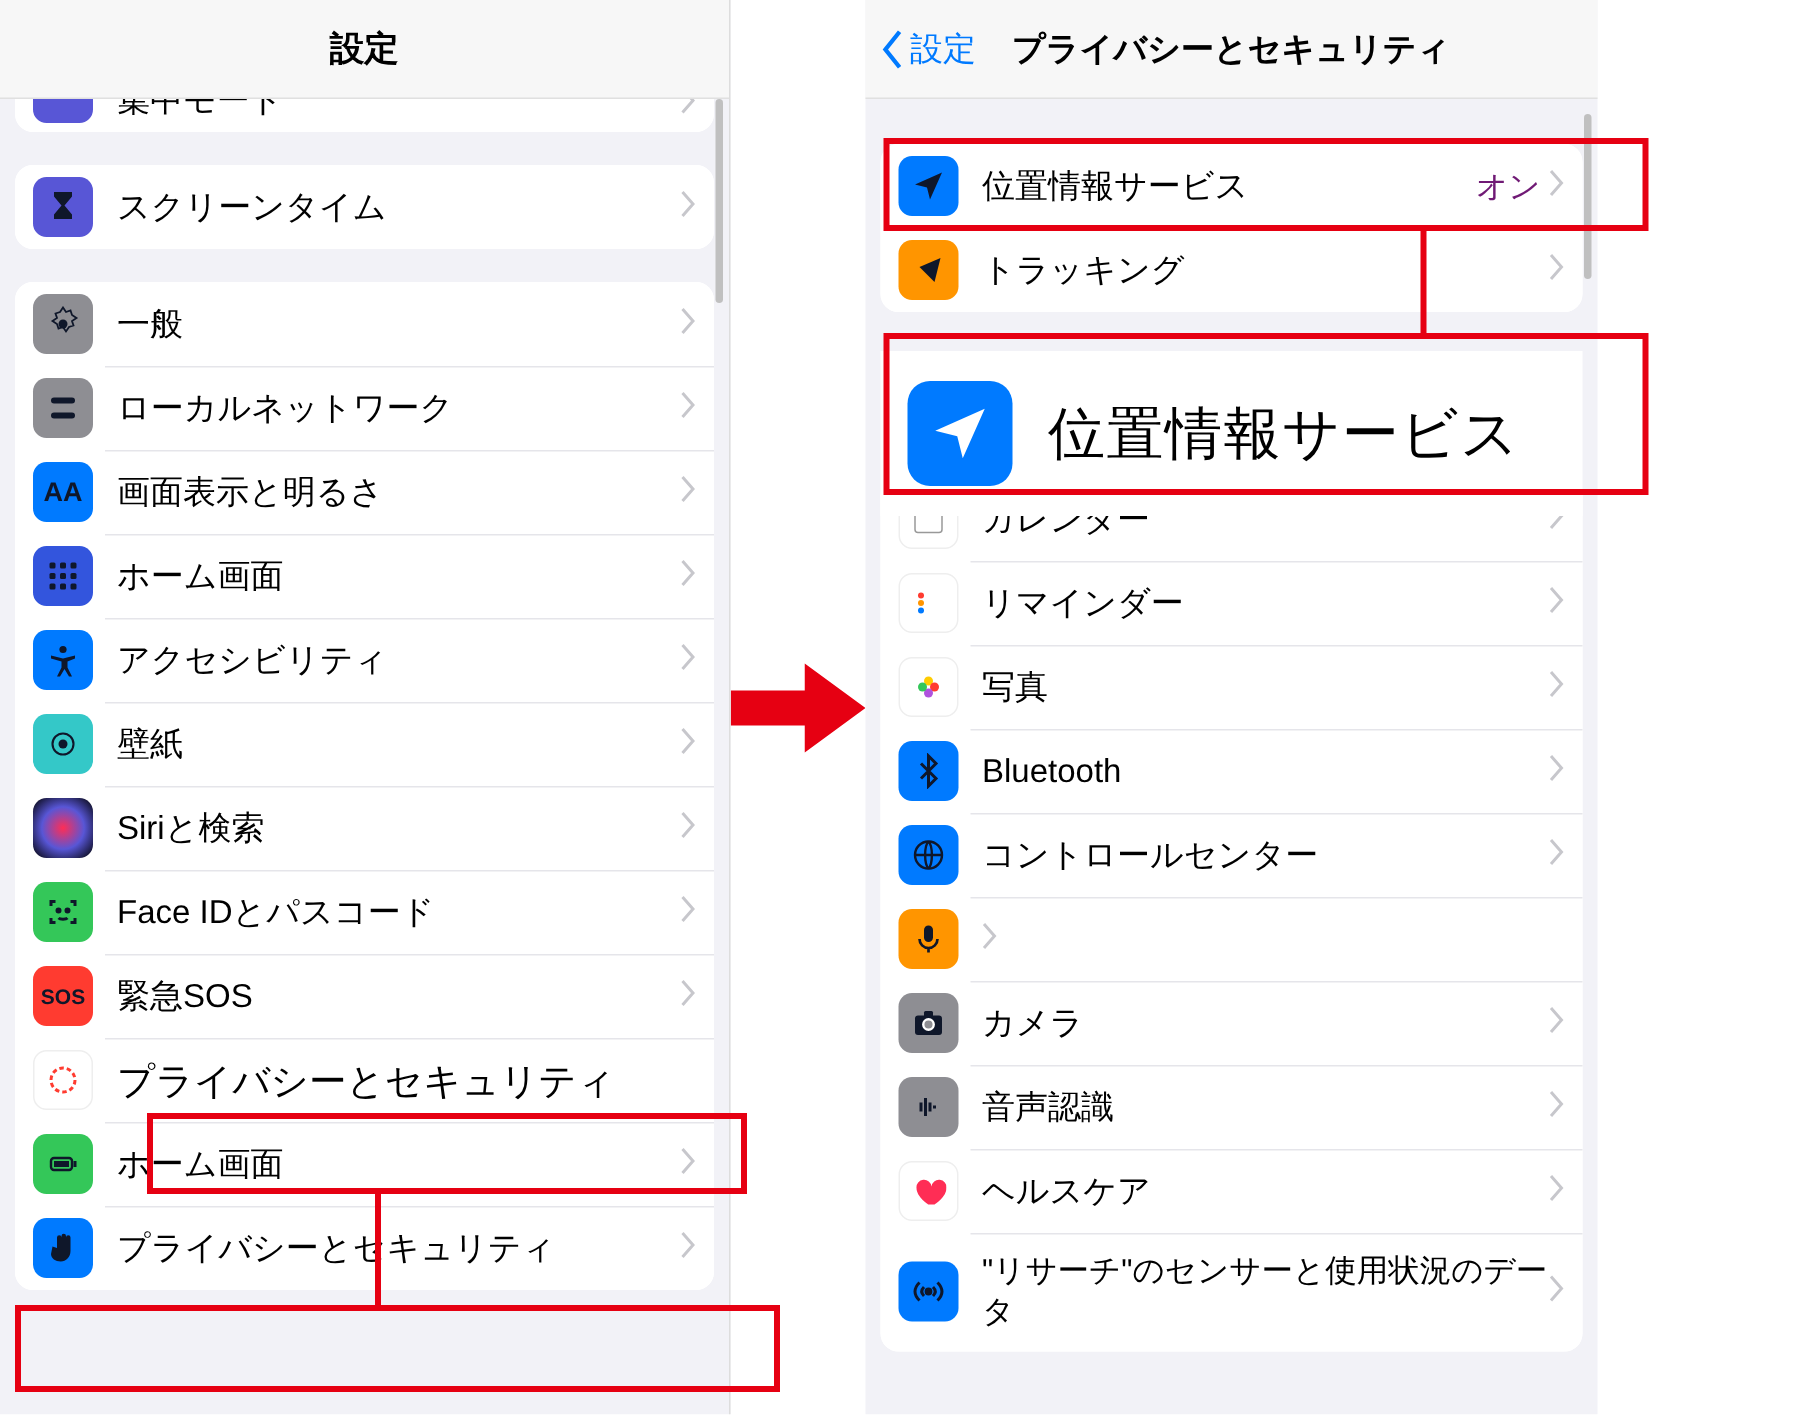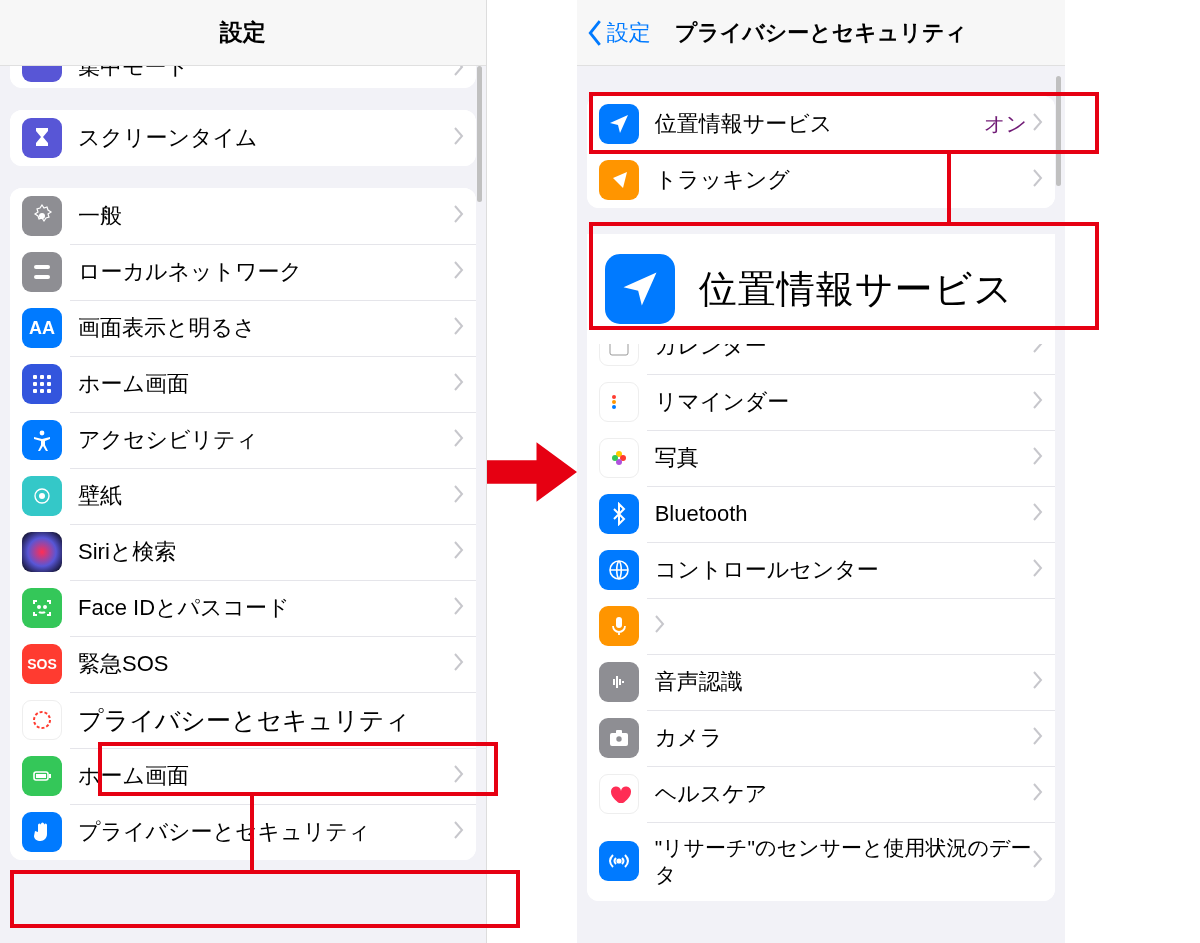--- a/index.html
+++ b/index.html
@@ -100,21 +100,21 @@
   .group .row:first-child { border-top-left-radius: 12px; border-top-right-radius: 12px; }
   .group .row:last-child { border-bottom-left-radius: 12px; border-bottom-right-radius: 12px; }
   .icon {
     width: 40px; height: 40px;
     border-radius: 9px;
     display: flex;
     align-items: center;
     justify-content: center;
     margin-right: 16px;
     flex-shrink: 0;
-    color: #ffffff;
+    color: #0f172a;
     font-size: 20px;
     font-weight: 600;
   }
   .icon svg { width: 24px; height: 24px; }
   .label { flex: 1; }
   .value { color: #701a75; font-size: 21px; margin-right: 6px; }
   .chev { color: #c7c7cc; }
   .chev svg { width: 10px; height: 18px; }
   .truncated {
     height: 36px;
@@ -479,38 +479,38 @@
                 <rect x="9" y="3" width="6" height="11" rx="3"></rect>
                 <path d="M6 12a6 6 0 0012 0M12 18v3" stroke="currentColor" stroke-width="1.8" fill="none"></path>
               </svg>
             </div>
           <div class="chev"><svg viewBox="0 0 10 18" fill="none">
                 <path d="M1 1l7 8-7 8" stroke="currentColor" stroke-width="2"></path>
               </svg></div>
         </div>
         <div class="row">
           <div class="icon" style="background:#8e8e93">
-              <svg viewBox="0 0 24 24" stroke="currentColor" stroke-width="2">
-                <path d="M4 12v0M7 9v6M10 6v12M13 9v6M16 11v2M19 12v0"></path>
-              </svg>
-            </div>
-          <div class="label">音声認識</div>
-          <div class="chev"><svg viewBox="0 0 10 18" fill="none">
-                <path d="M1 1l7 8-7 8" stroke="currentColor" stroke-width="2"></path>
-              </svg></div>
-        </div>
-        <div class="row">
-          <div class="icon" style="background:#8e8e93">
               <svg viewBox="0 0 24 24" fill="currentColor">
                 <rect x="3" y="7" width="18" height="13" rx="2"></rect>
                 <circle cx="12" cy="13" r="3.5" fill="#8e8e93" stroke="#fff" stroke-width="1.6"></circle>
                 <rect x="9" y="4" width="6" height="4" rx="1"></rect>
               </svg>
             </div>
           <div class="label">カメラ</div>
+          <div class="chev"><svg viewBox="0 0 10 18" fill="none">
+                <path d="M1 1l7 8-7 8" stroke="currentColor" stroke-width="2"></path>
+              </svg></div>
+        </div>
+        <div class="row">
+          <div class="icon" style="background:#8e8e93">
+              <svg viewBox="0 0 24 24" stroke="currentColor" stroke-width="2">
+                <path d="M4 12v0M7 9v6M10 6v12M13 9v6M16 11v2M19 12v0"></path>
+              </svg>
+            </div>
+          <div class="label">音声認識</div>
           <div class="chev"><svg viewBox="0 0 10 18" fill="none">
                 <path d="M1 1l7 8-7 8" stroke="currentColor" stroke-width="2"></path>
               </svg></div>
         </div>
         <div class="row">
           <div class="icon" style="background:#fff;border:1px solid #eee">
               <svg viewBox="0 0 24 24" fill="#ff2d55">
                 <path d="M12 21s-8-5-8-11a5 5 0 0110-1 5 5 0 0110 1c0 6-8 11-8 11z"></path>
               </svg>
             </div>

